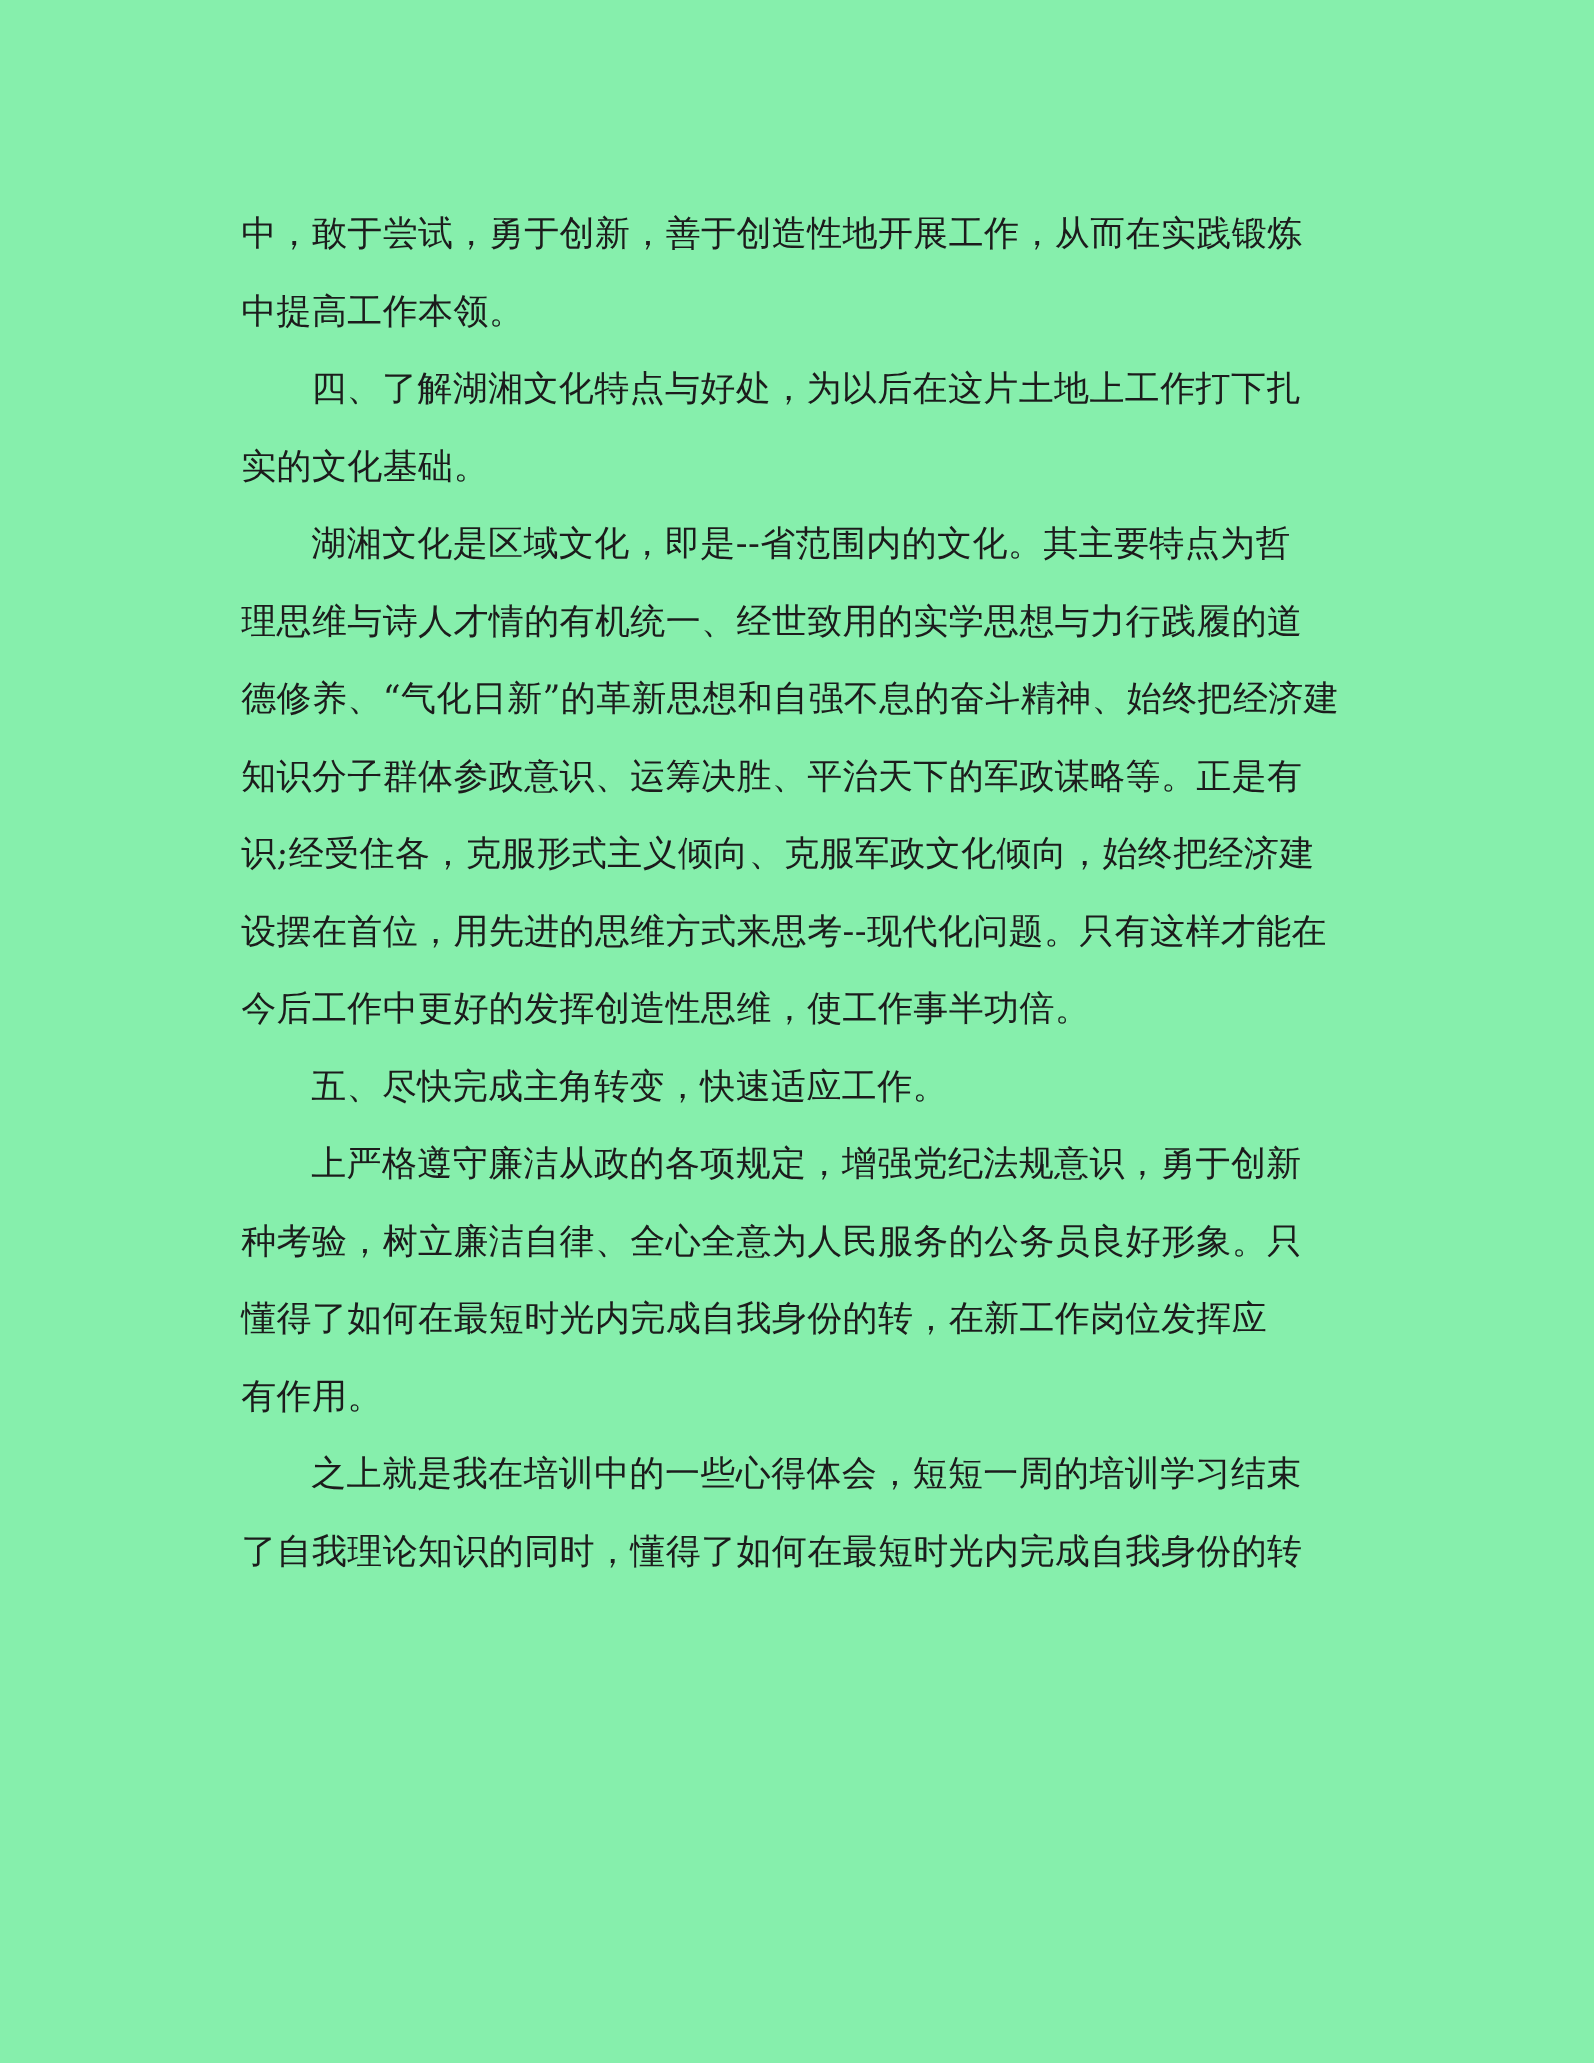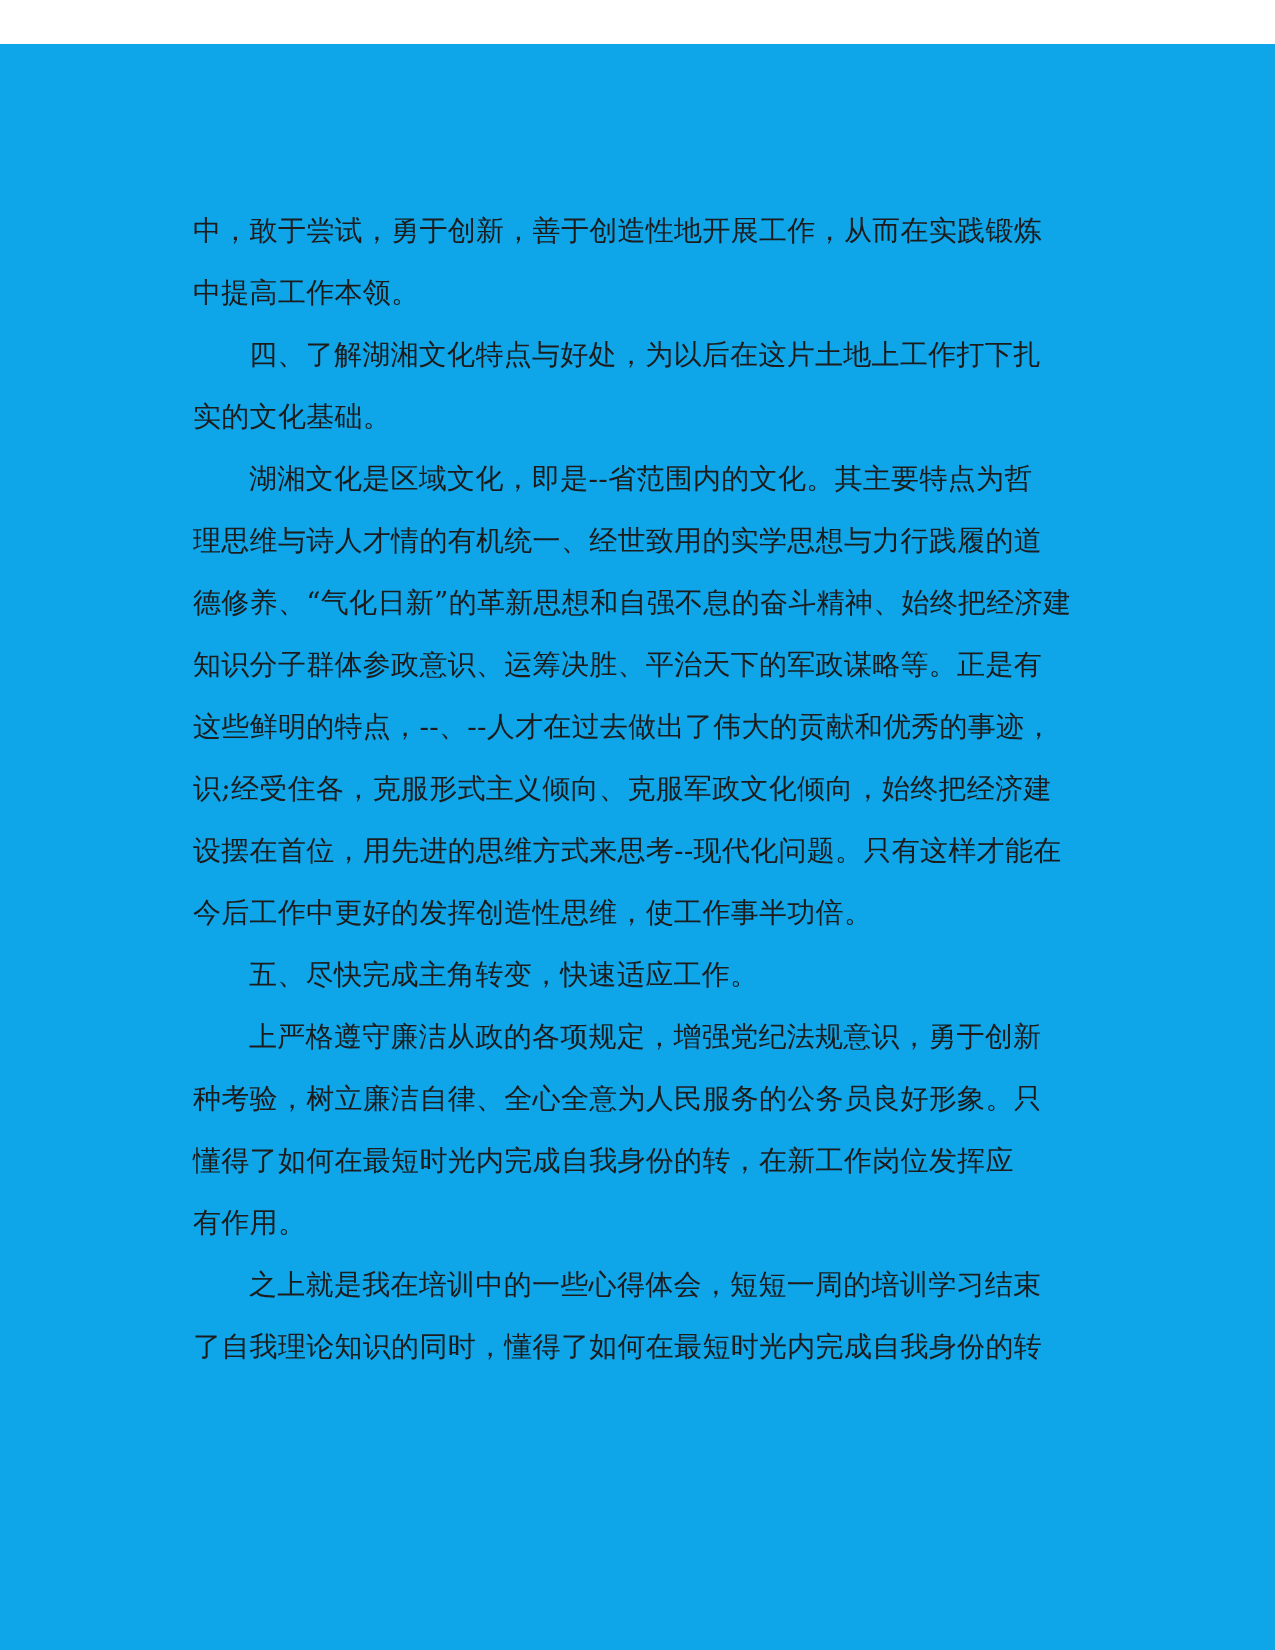--- a/index.html
+++ b/index.html
@@ -10,22 +10,21 @@
     width: 1275px;
     height: 1650px;
     background: #ffffff;
     position: relative;
     overflow: hidden;
     font-family: "DejaVu Serif", "Liberation Serif", serif;
   }
   .page {
     position: absolute;
     inset: 0;
-    background: #0ea5e9;
-    margin-top: 44px;
+    background: #86efac;
   }
   .text-block {
     position: absolute;
     left: 193px;
     top: 156px;
     width: 940px;
   }
   .line {
     font-size: 28px;
     line-height: 62px;
@@ -45,21 +44,20 @@
 <div class="page">
   <div class="text-block">
     <div class="line">中，敢于尝试，勇于创新，善于创造性地开展工作，从而在实践锻炼</div>
     <div class="line">中提高工作本领。</div>
     <div class="line indent">四、了解湖湘文化特点与好处，为以后在这片土地上工作打下扎</div>
     <div class="line">实的文化基础。</div>
     <div class="line indent">湖湘文化是区域文化，即是--省范围内的文化。其主要特点为哲</div>
     <div class="line">理思维与诗人才情的有机统一、经世致用的实学思想与力行践履的道</div>
     <div class="line">德修养、“气化日新”的革新思想和自强不息的奋斗精神、始终把经济建</div>
     <div class="line">知识分子群体参政意识、运筹决胜、平治天下的军政谋略等。正是有</div>
-    <div class="line">这些鲜明的特点，--、--人才在过去做出了伟大的贡献和优秀的事迹，</div>
     <div class="line">识;经受住各，克服形式主义倾向、克服军政文化倾向，始终把经济建</div>
     <div class="line">设摆在首位，用先进的思维方式来思考--现代化问题。只有这样才能在</div>
     <div class="line">今后工作中更好的发挥创造性思维，使工作事半功倍。</div>
     <div class="line indent">五、尽快完成主角转变，快速适应工作。</div>
     <div class="line indent">上严格遵守廉洁从政的各项规定，增强党纪法规意识，勇于创新</div>
     <div class="line">种考验，树立廉洁自律、全心全意为人民服务的公务员良好形象。只</div>
     <div class="line">懂得了如何在最短时光内完成自我身份的转，在新工作岗位发挥应</div>
     <div class="line">有作用。</div>
     <div class="line indent">之上就是我在培训中的一些心得体会，短短一周的培训学习结束</div>
     <div class="line">了自我理论知识的同时，懂得了如何在最短时光内完成自我身份的转</div>

